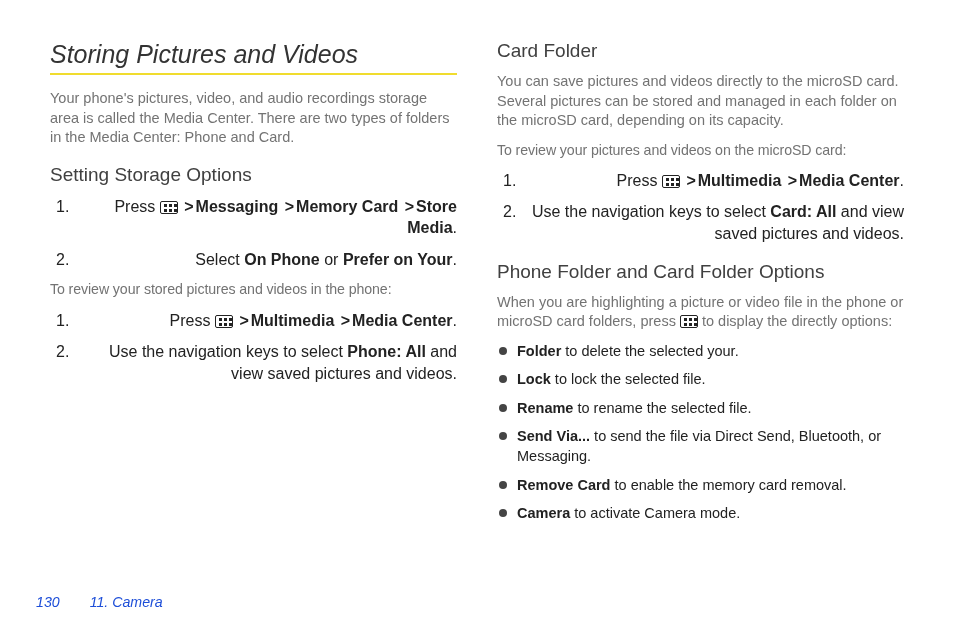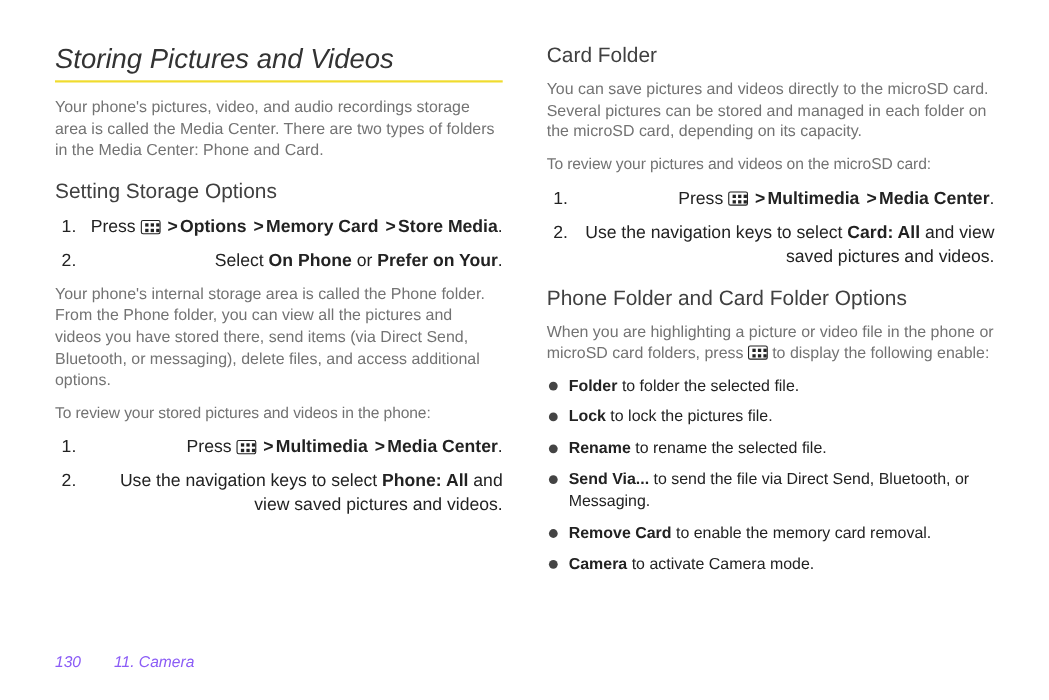--- a/index.html
+++ b/index.html
@@ -104,52 +104,51 @@
       background:
         linear-gradient(#222,#222) 3px 2px/3px 3px no-repeat,
         linear-gradient(#222,#222) 8px 2px/3px 3px no-repeat,
         linear-gradient(#222,#222) 13px 2px/3px 3px no-repeat,
         linear-gradient(#222,#222) 3px 7px/3px 3px no-repeat,
         linear-gradient(#222,#222) 8px 7px/3px 3px no-repeat,
         linear-gradient(#222,#222) 13px 7px/3px 3px no-repeat;
     }
     .footer {
       position: absolute;
-      left: 50px;
+      left: 36px;
       bottom: 26px;
       font-size: 14.2px;
       font-style: italic;
-      color: #8b5cf6;
+      color: #1d4ed8;
     }
     .footer .pn { margin-right: 26px; }
   </style>
 </head>
 <body>
 
 <div class="page">
   <div class="columns">
 
     <div class="col">
       <h1>Storing Pictures and Videos</h1>
       <p>Your phone's pictures, video, and audio recordings storage area is called the Media Center. There are two types of folders in the Media Center: Phone and Card.</p>
 
       <h2>Setting Storage Options</h2>
       <ol>
         <li>
           <span>Press </span><span class="key-icon"></span>
-          <span class="gt">&gt;</span><span class="b">Options</span>
+          <span class="gt">&gt;</span><span class="b">Messaging</span>
           <span class="gt">&gt;</span><span class="b">Memory Card</span>
           <span class="gt">&gt;</span><span class="b">Store Media</span><span>.</span>
         </li>
         <li>
           <span>Select </span><span class="b">On Phone</span><span> or </span><span class="b">Prefer on Your</span><span>.</span>
         </li>
       </ol>
 
-      <p>Your phone's internal storage area is called the Phone folder. From the Phone folder, you can view all the pictures and videos you have stored there, send items (via Direct Send, Bluetooth, or messaging), delete files, and access additional options.</p>
       <p class="lead">To review your stored pictures and videos in the phone:</p>
       <ol>
         <li>
           <span>Press </span><span class="key-icon"></span>
           <span class="gt">&gt;</span><span class="b">Multimedia</span>
           <span class="gt">&gt;</span><span class="b">Media Center</span><span>.</span>
         </li>
         <li>
           <span>Use the navigation keys to select </span><span class="b">Phone: All</span><span> and view saved pictures and videos.</span>
         </li>
@@ -166,25 +165,25 @@
           <span class="gt">&gt;</span><span class="b">Multimedia</span>
           <span class="gt">&gt;</span><span class="b">Media Center</span><span>.</span>
         </li>
         <li>
           <span>Use the navigation keys to select </span><span class="b">Card: All</span><span> and view saved pictures and videos.</span>
         </li>
       </ol>
 
       <h2>Phone Folder and Card Folder Options</h2>
       <p>
-        <span>When you are highlighting a picture or video file in the phone or microSD card folders, press </span><span class="key-icon"></span><span> to display the following enable:</span>
+        <span>When you are highlighting a picture or video file in the phone or microSD card folders, press </span><span class="key-icon"></span><span> to display the directly options:</span>
       </p>
       <ul class="bullets">
-        <li><span class="b">Folder</span><span> to folder the selected file.</span></li>
-        <li><span class="b">Lock</span><span> to lock the pictures file.</span></li>
+        <li><span class="b">Folder</span><span> to delete the selected your.</span></li>
+        <li><span class="b">Lock</span><span> to lock the selected file.</span></li>
         <li><span class="b">Rename</span><span> to rename the selected file.</span></li>
         <li><span class="b">Send Via...</span><span> to send the file via Direct Send, Bluetooth, or Messaging.</span></li>
         <li><span class="b">Remove Card</span><span> to enable the memory card removal.</span></li>
         <li><span class="b">Camera</span><span> to activate Camera mode.</span></li>
       </ul>
     </div>
 
   </div>
 
   <div class="footer">

